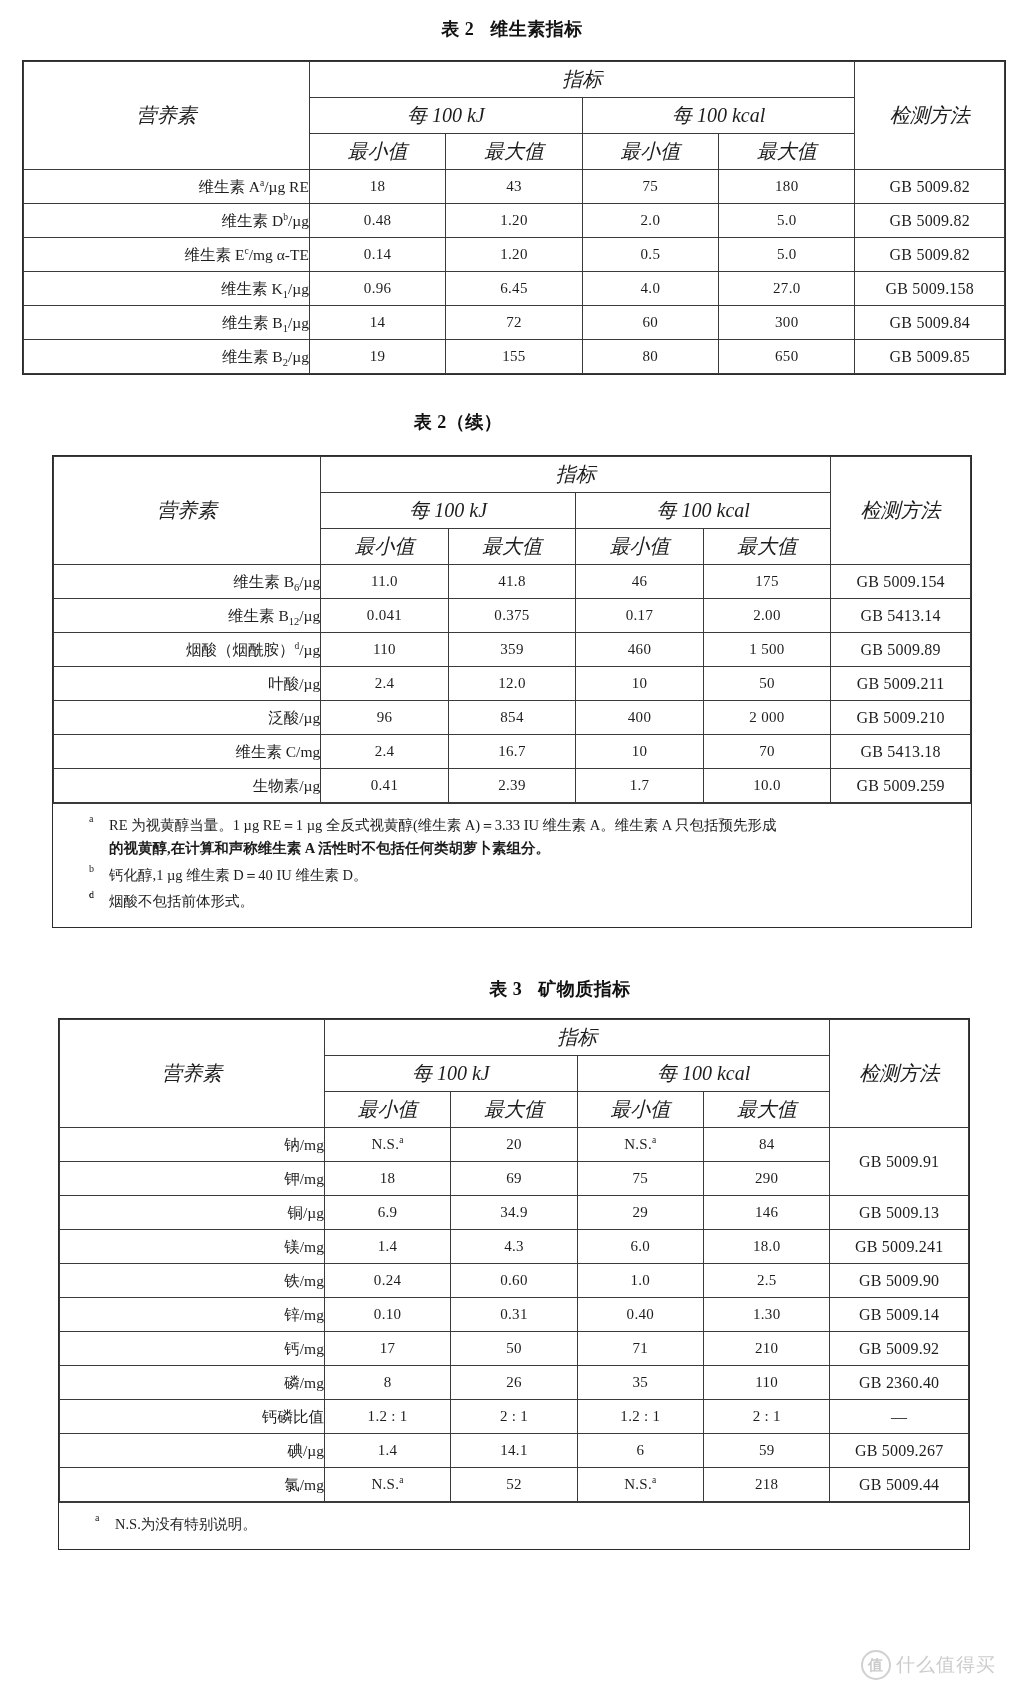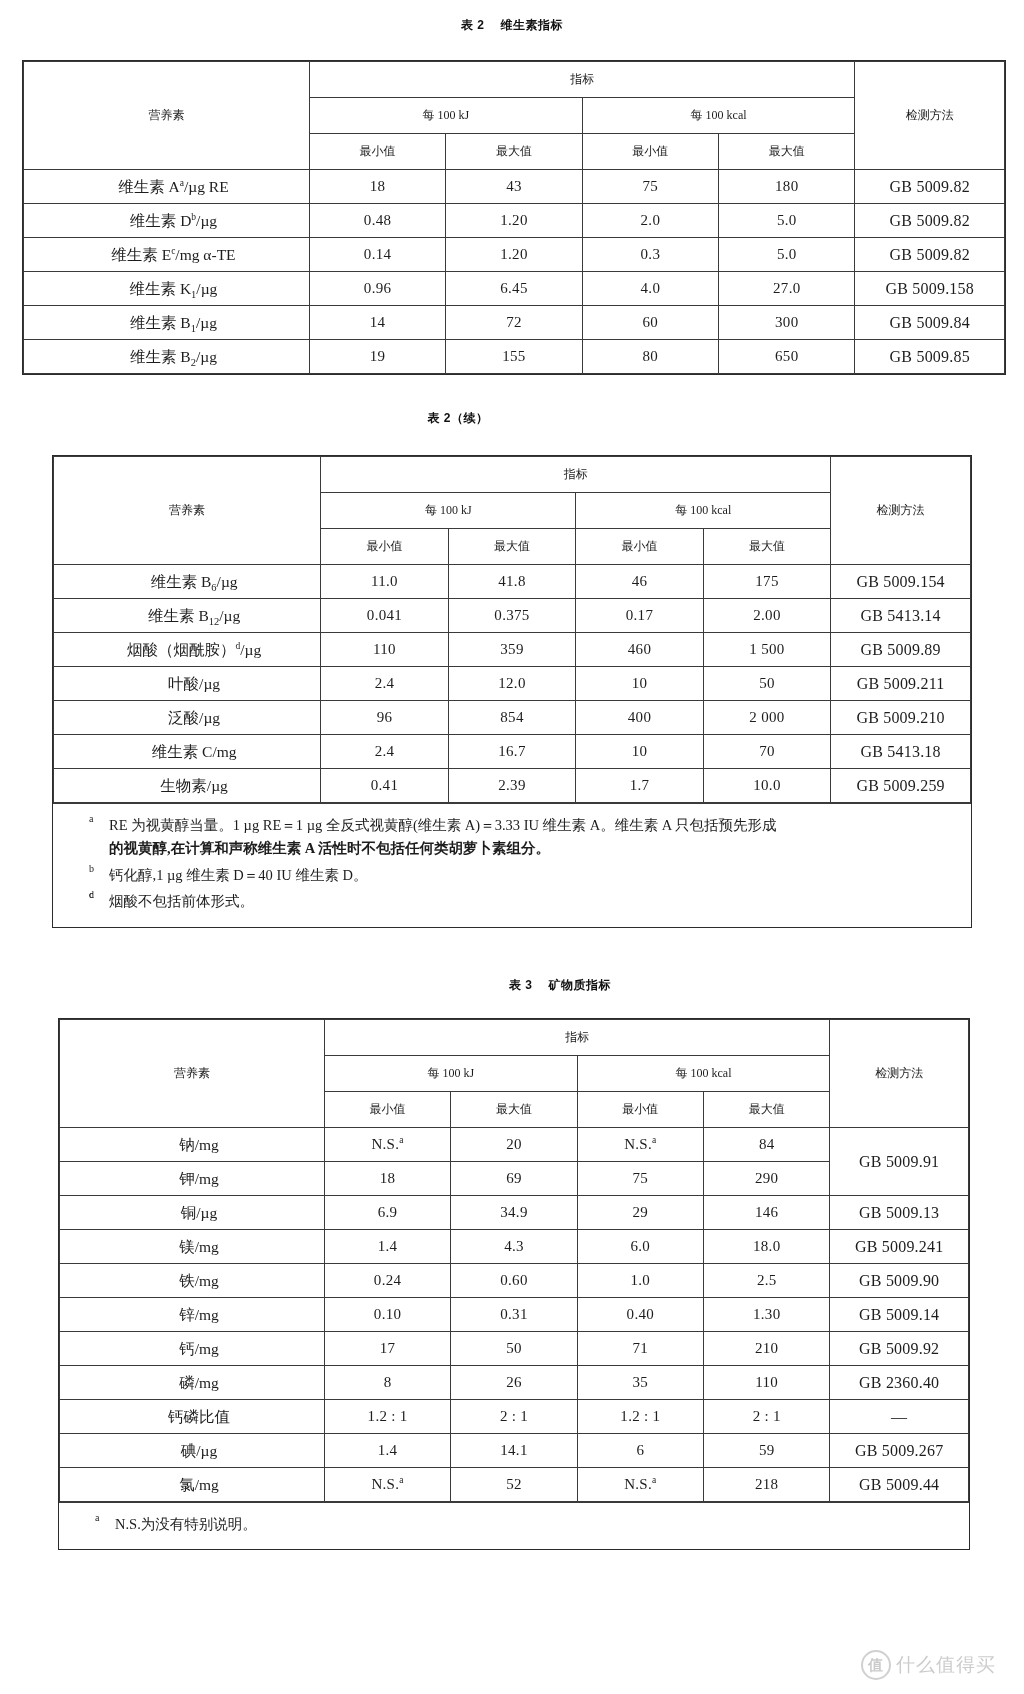--- a/index.html
+++ b/index.html
@@ -18,23 +18,23 @@
   .page {
     width: 1024px;
     height: 1694px;
     position: relative;
     box-sizing: border-box;
   }
 
   
   .caption {
     text-align: center;
-    font-family: Liberation Sans, sans-serif;
+    font-family: Liberation Serif, serif;
     font-weight: bold;
-    font-size: 12px;
+    font-size: 18px;
     letter-spacing: 0.5px;
     color: #111;
   }
   .caption .cap-gap { display:inline-block; width: 16px; }
 
   
   .tbl-wrap {
     margin: 0 auto;
     border: 1.6px solid #2b2b2b;
     background: #fff;
@@ -49,24 +49,25 @@
     border: 1px solid #3a3a3a;
     font-weight: normal;
     font-size: 15.5px;
     color: #1d1d1d;
     padding: 0;
     text-align: center;
     vertical-align: middle;
     line-height: 1.25;
   }
   table.gb th.hdr {
-    font-size: 12px;
+    font-size: 20px;
+    font-style: italic;
   }
   table.gb td.nutrient, table.gb th.nutrient {
-    text-align: center;
+    text-align: right;
     padding-left: 14px;
   }
   table.gb td.val {
     font-size: 15px;
     letter-spacing: 0.3px;
   }
   table.gb td.method {
     font-size: 16px;
     letter-spacing: 0.2px;
   }
@@ -197,21 +198,21 @@
             <td class="val">0.48</td>
             <td class="val">1.20</td>
             <td class="val">2.0</td>
             <td class="val">5.0</td>
             <td class="method">GB 5009.82</td>
           </tr>
           <tr class="r-data">
             <td class="nutrient">维生素 E<span class="sup">c</span>/mg α-TE</td>
             <td class="val">0.14</td>
             <td class="val">1.20</td>
-            <td class="val">0.3</td>
+            <td class="val">0.5</td>
             <td class="val">5.0</td>
             <td class="method">GB 5009.82</td>
           </tr>
           <tr class="r-data">
             <td class="nutrient">维生素 K<span class="sub">1</span>/µg</td>
             <td class="val">0.96</td>
             <td class="val">6.45</td>
             <td class="val">4.0</td>
             <td class="val">27.0</td>
             <td class="method">GB 5009.158</td>

